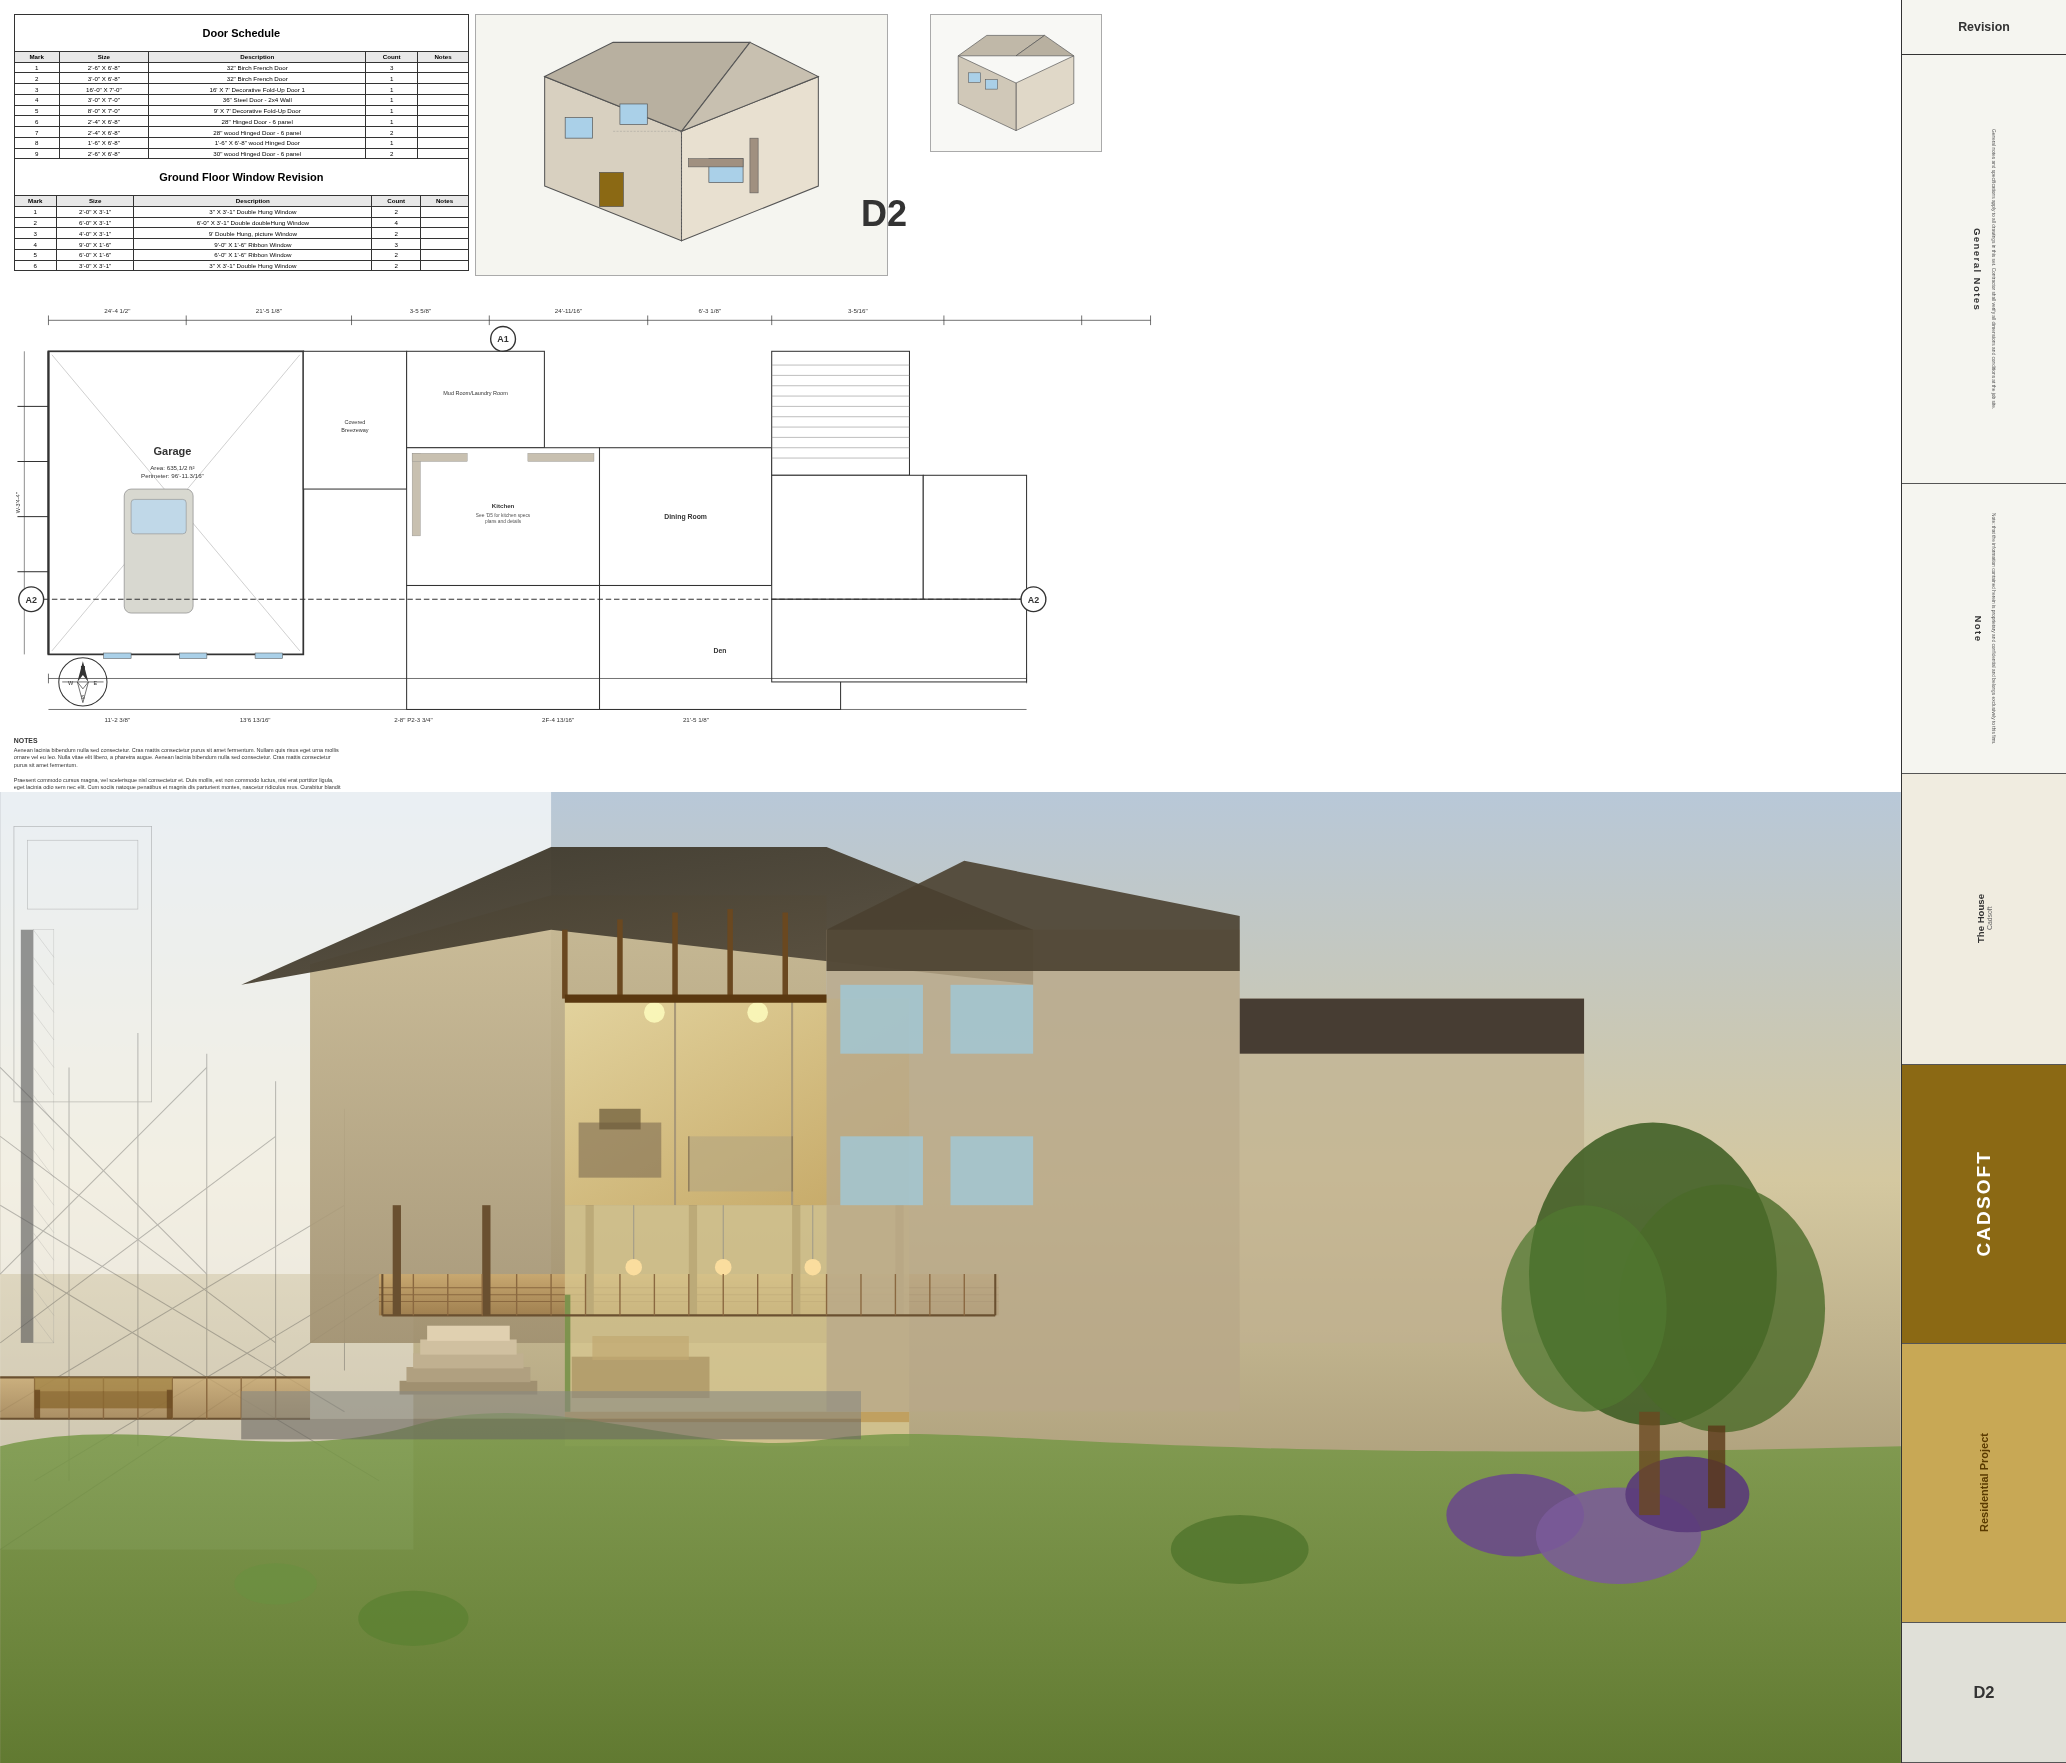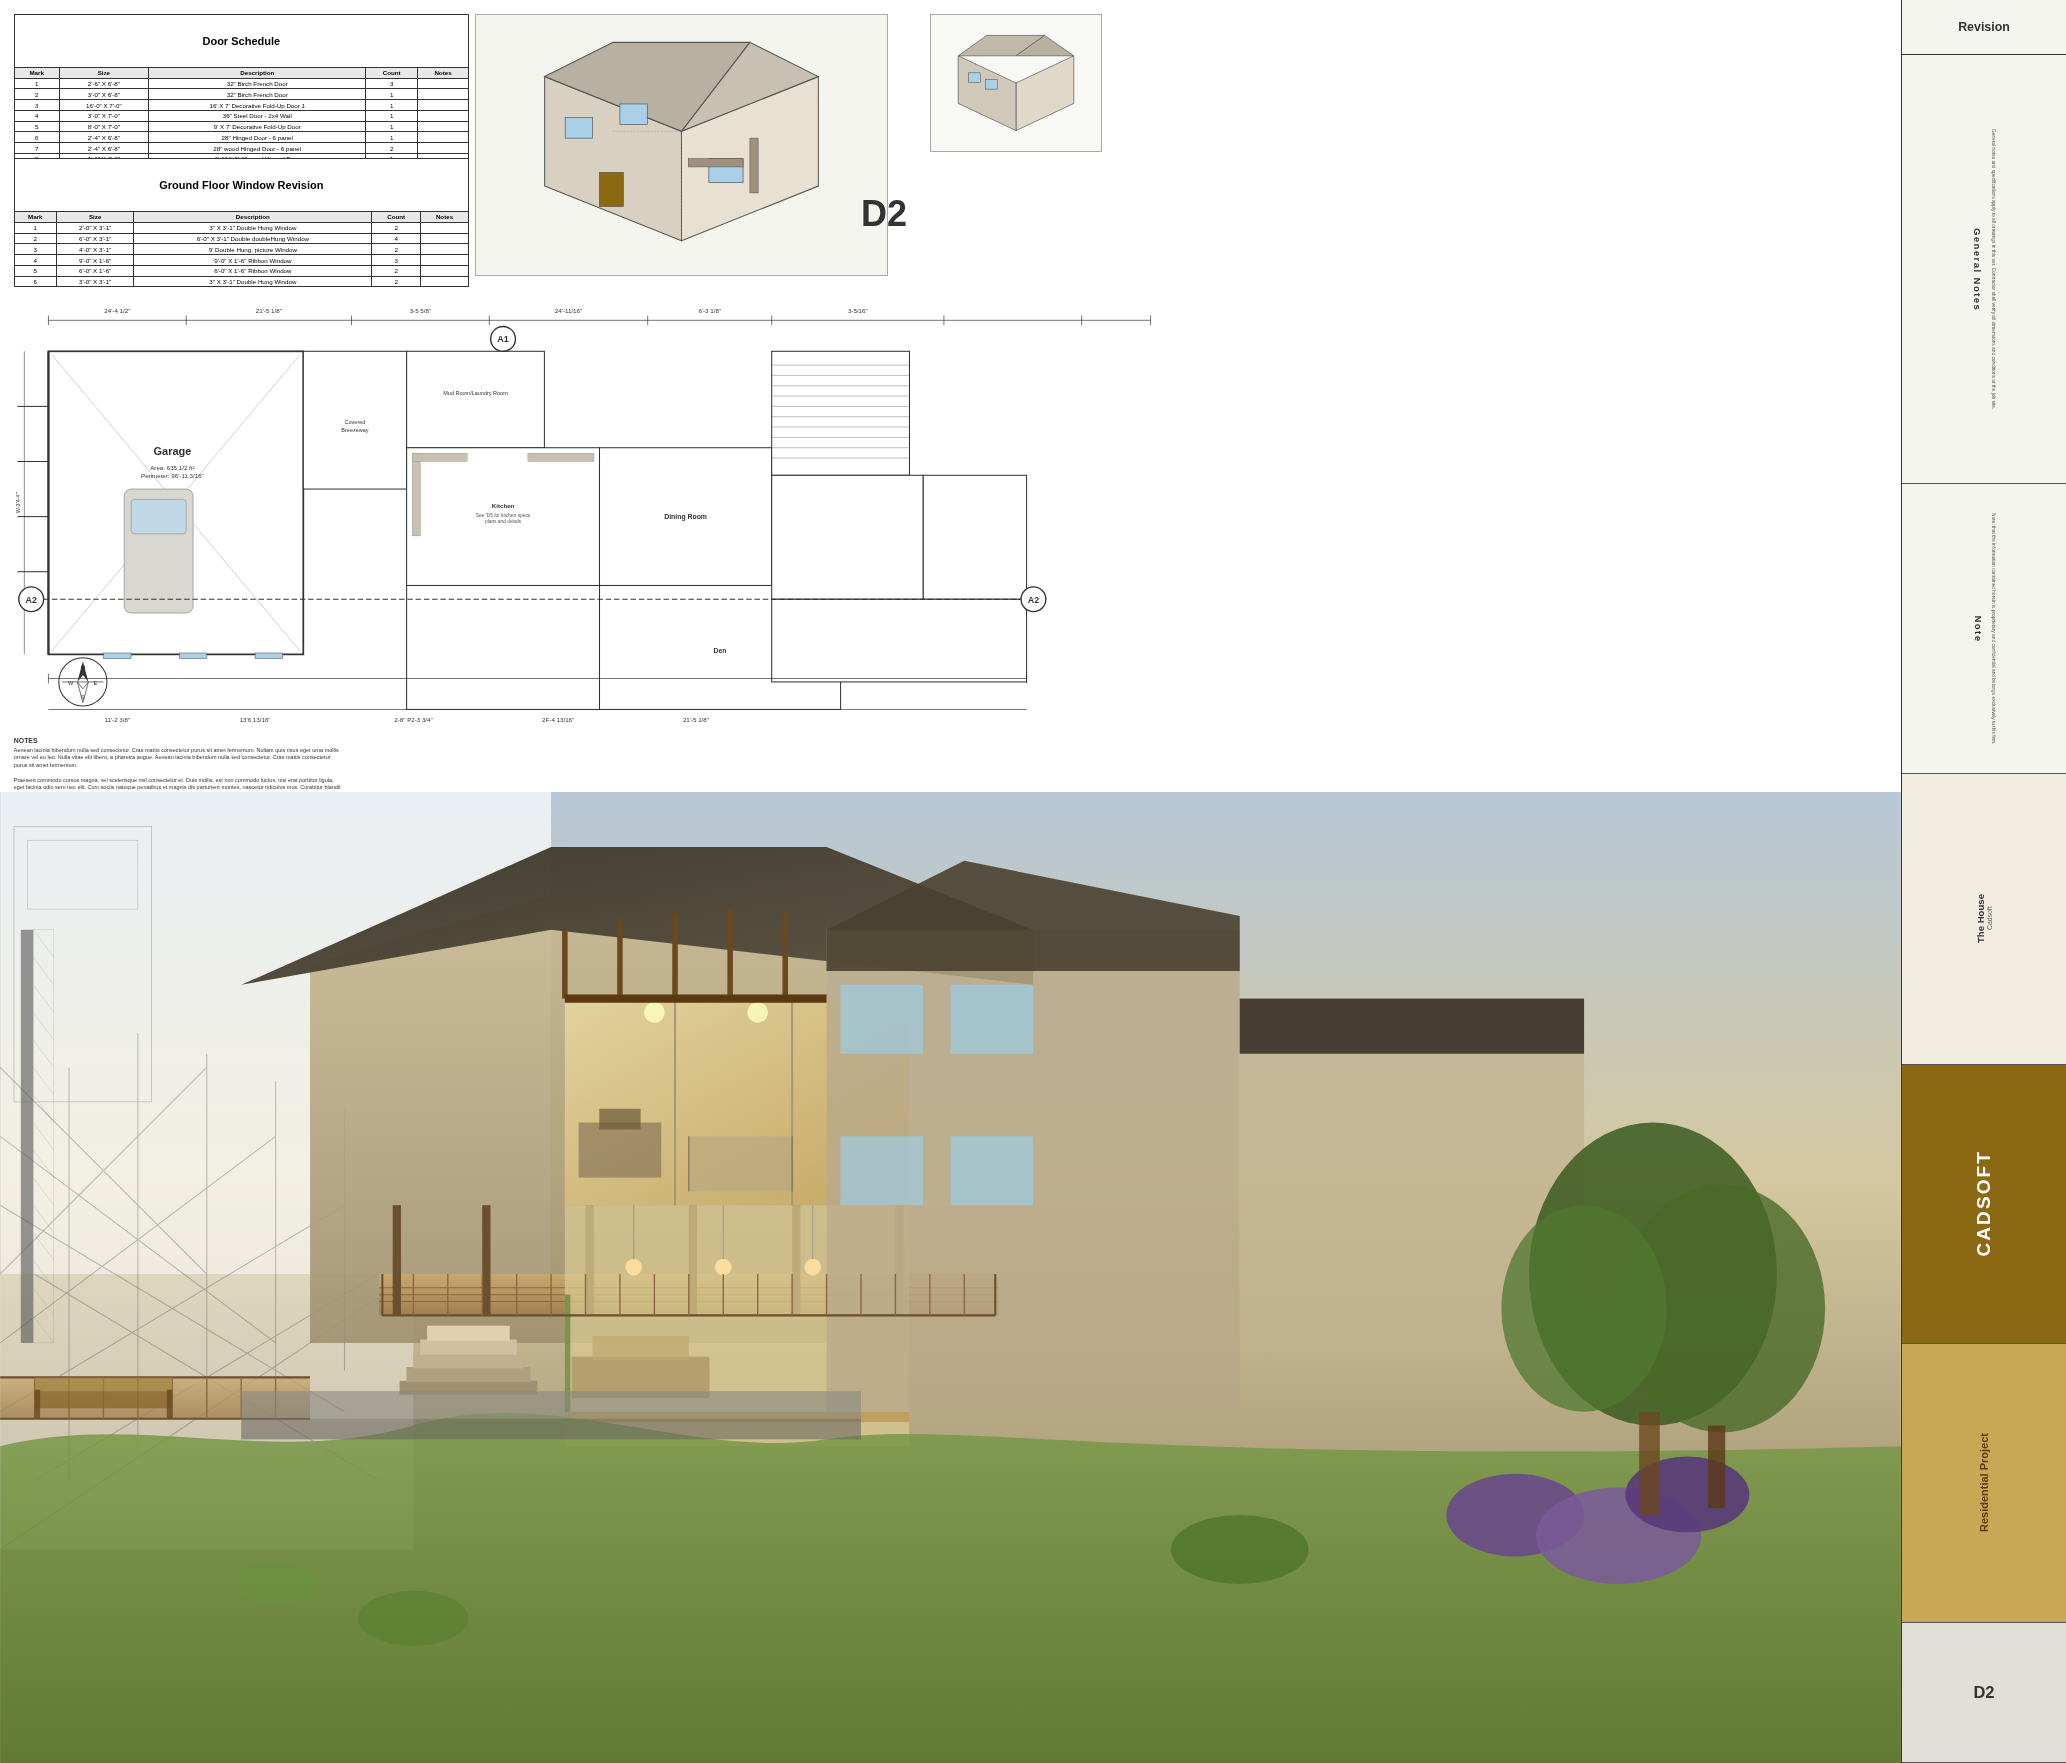--- a/index.html
+++ b/index.html
@@ -100,21 +100,21 @@
       position: absolute;
       top: 13.8px;
       left: 13.8px;
       width: 455px;
     }
 
     .schedule-title {
       text-align: center;
       font-size: 11px;
       font-weight: bold;
-      padding: 20px;
+      padding: 12px;
       border: 0.7px solid #333;
       border-bottom: none;
       background: #fff;
     }
 
     .schedule-table {
       width: 100%;
       border-collapse: collapse;
       font-size: 6.2px;
     }

